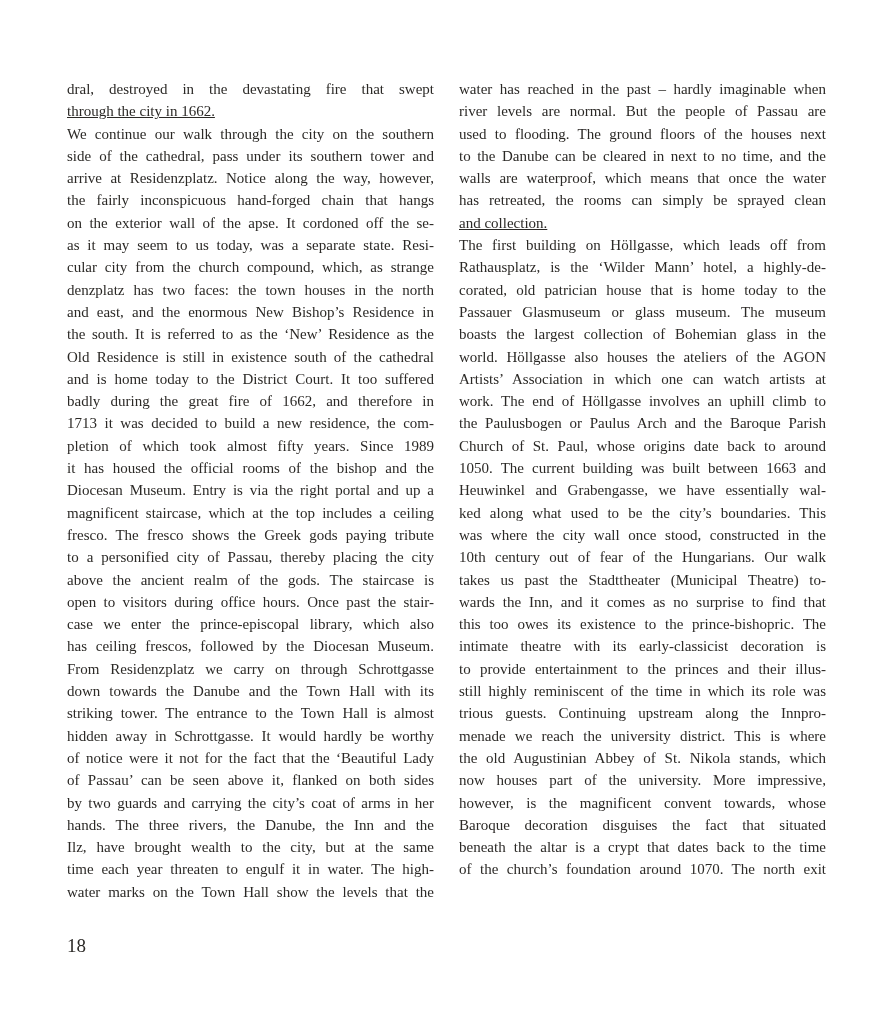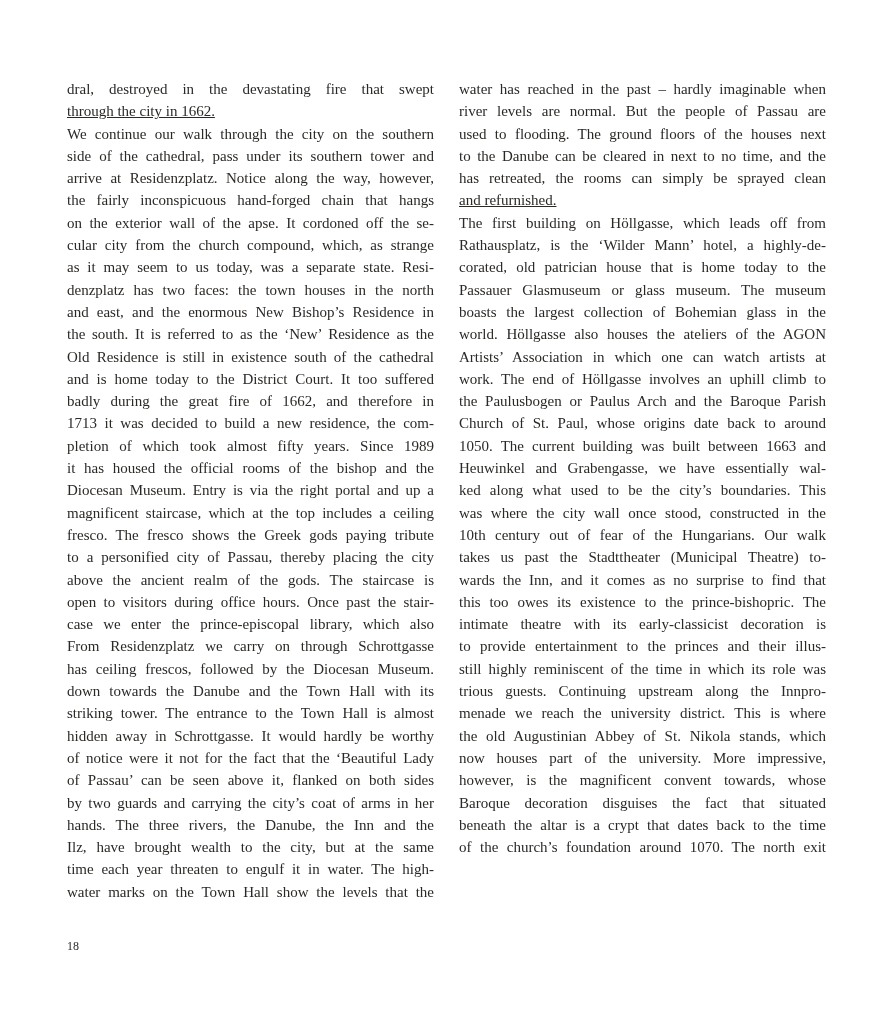--- a/index.html
+++ b/index.html
@@ -33,75 +33,76 @@
     white-space: normal;
   }
   .line.para-end {
     text-align-last: left;
     text-decoration: underline;
   }
   .page-number {
     position: absolute;
     left: 67px;
     top: 935px;
-    font-size: 12px;
+    font-size: 19px;
     line-height: 22px;
     color: #2b2926;
   }
 </style>
 </head>
 <body>
 
 <div class="page">
   <div class="column column-left">
       <div class="line">dral, destroyed in the devastating fire that swept</div>
       <div class="line para-end">through the city in 1662.</div>
       <div class="line">We continue our walk through the city on the southern</div>
       <div class="line">side of the cathedral, pass under its southern tower and</div>
       <div class="line">arrive at Residenzplatz. Notice along the way, however,</div>
       <div class="line">the fairly inconspicuous hand-forged chain that hangs</div>
       <div class="line">on the exterior wall of the apse. It cordoned off the se-</div>
+      <div class="line">as it may seem to us today, was a separate state. Resi-</div>
       <div class="line">cular city from the church compound, which, as strange</div>
-      <div class="line">as it may seem to us today, was a separate state. Resi-</div>
       <div class="line">denzplatz has two faces: the town houses in the north</div>
       <div class="line">and east, and the enormous New Bishop’s Residence in</div>
       <div class="line">the south. It is referred to as the ‘New’ Residence as the</div>
       <div class="line">Old Residence is still in existence south of the cathedral</div>
       <div class="line">and is home today to the District Court. It too suffered</div>
       <div class="line">badly during the great fire of 1662, and therefore in</div>
       <div class="line">1713 it was decided to build a new residence, the com-</div>
       <div class="line">pletion of which took almost fifty years. Since 1989</div>
       <div class="line">it has housed the official rooms of the bishop and the</div>
       <div class="line">Diocesan Museum. Entry is via the right portal and up a</div>
       <div class="line">magnificent staircase, which at the top includes a ceiling</div>
       <div class="line">fresco. The fresco shows the Greek gods paying tribute</div>
       <div class="line">to a personified city of Passau, thereby placing the city</div>
       <div class="line">above the ancient realm of the gods. The staircase is</div>
       <div class="line">open to visitors during office hours. Once past the stair-</div>
       <div class="line">case we enter the prince-episcopal library, which also</div>
+      <div class="line">has ceiling frescos, followed by the Diocesan Museum.</div>
       <div class="line">From Residenzplatz we carry on through Schrottgasse</div>
-      <div class="line">has ceiling frescos, followed by the Diocesan Museum.</div>
       <div class="line">down towards the Danube and the Town Hall with its</div>
       <div class="line">striking tower. The entrance to the Town Hall is almost</div>
       <div class="line">hidden away in Schrottgasse. It would hardly be worthy</div>
       <div class="line">of notice were it not for the fact that the ‘Beautiful Lady</div>
       <div class="line">of Passau’ can be seen above it, flanked on both sides</div>
       <div class="line">by two guards and carrying the city’s coat of arms in her</div>
       <div class="line">hands. The three rivers, the Danube, the Inn and the</div>
       <div class="line">Ilz, have brought wealth to the city, but at the same</div>
       <div class="line">time each year threaten to engulf it in water. The high-</div>
       <div class="line">water marks on the Town Hall show the levels that the</div>
     </div>
   <div class="column column-right">
       <div class="line">water has reached in the past – hardly imaginable when</div>
       <div class="line">river levels are normal. But the people of Passau are</div>
       <div class="line">used to flooding. The ground floors of the houses next</div>
       <div class="line">to the Danube can be cleared in next to no time, and the</div>
+      <div class="line">walls are waterproof, which means that once the water</div>
       <div class="line">has retreated, the rooms can simply be sprayed clean</div>
-      <div class="line para-end">and refurnished.</div>
+      <div class="line para-end">and collection.</div>
       <div class="line">The first building on Höllgasse, which leads off from</div>
       <div class="line">Rathausplatz, is the ‘Wilder Mann’ hotel, a highly-de-</div>
       <div class="line">corated, old patrician house that is home today to the</div>
       <div class="line">Passauer Glasmuseum or glass museum. The museum</div>
       <div class="line">boasts the largest collection of Bohemian glass in the</div>
       <div class="line">world. Höllgasse also houses the ateliers of the AGON</div>
       <div class="line">Artists’ Association in which one can watch artists at</div>
       <div class="line">work. The end of Höllgasse involves an uphill climb to</div>
       <div class="line">the Paulusbogen or Paulus Arch and the Baroque Parish</div>
       <div class="line">Church of St. Paul, whose origins date back to around</div>

